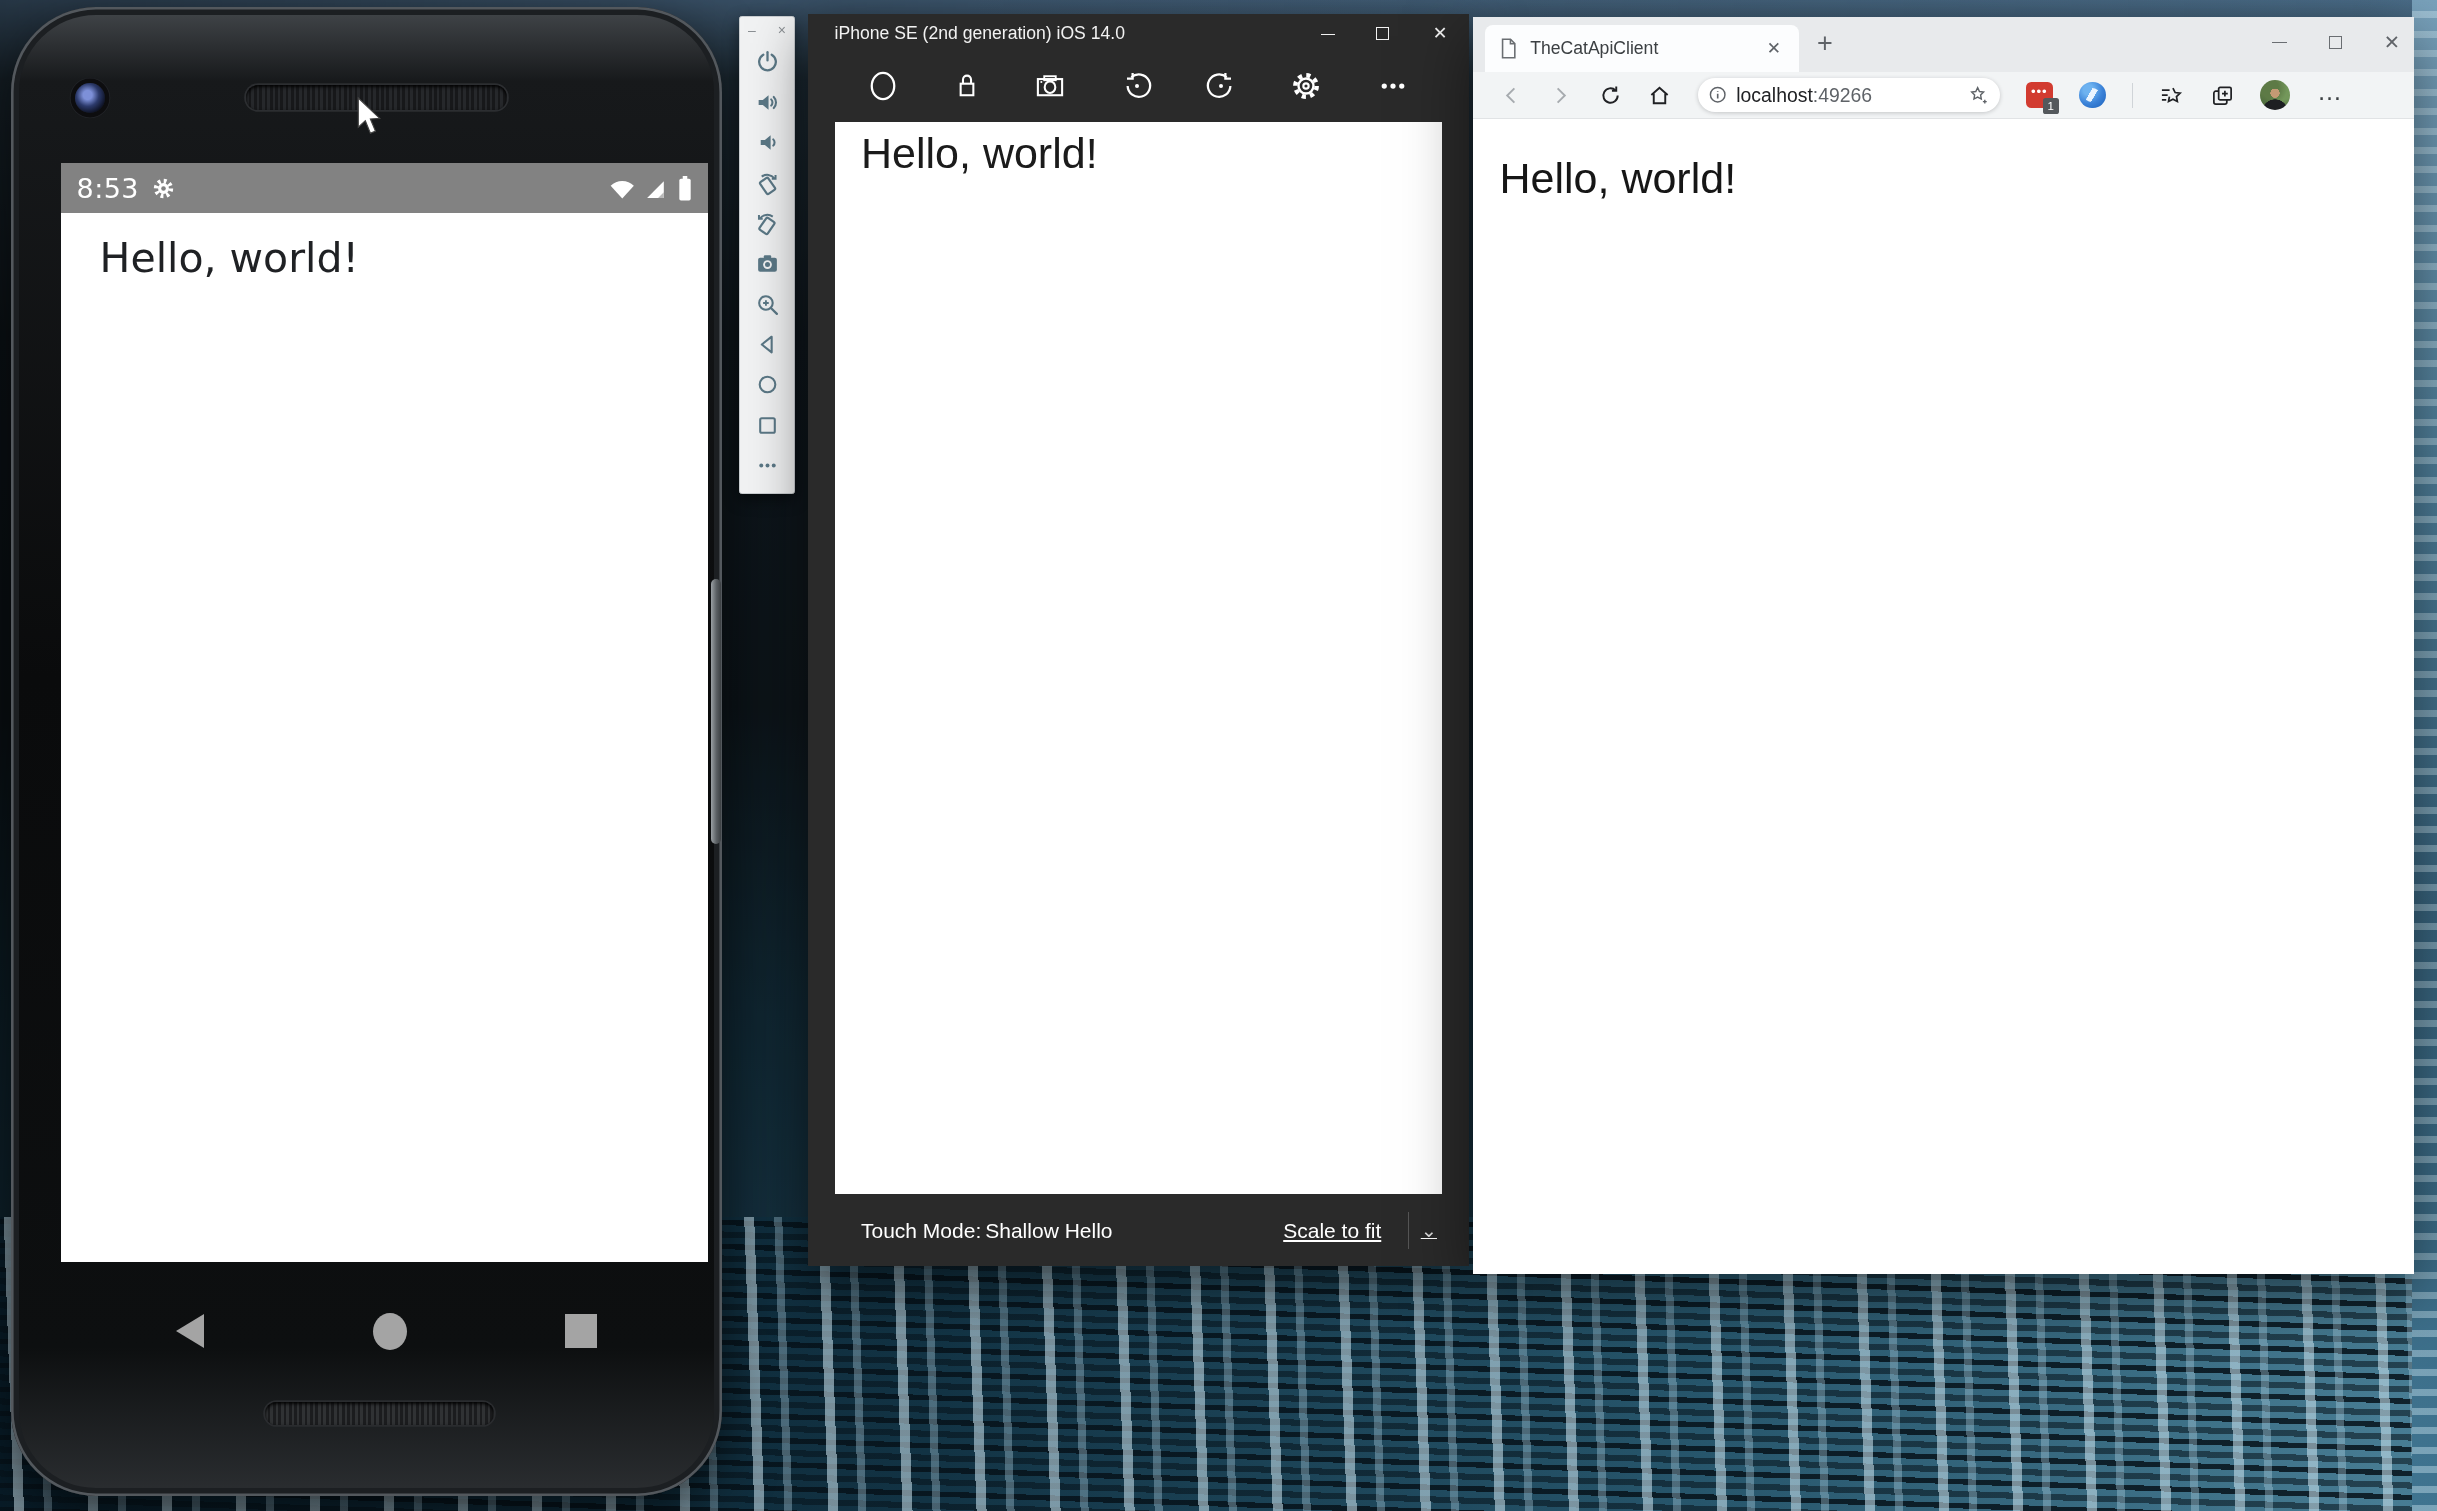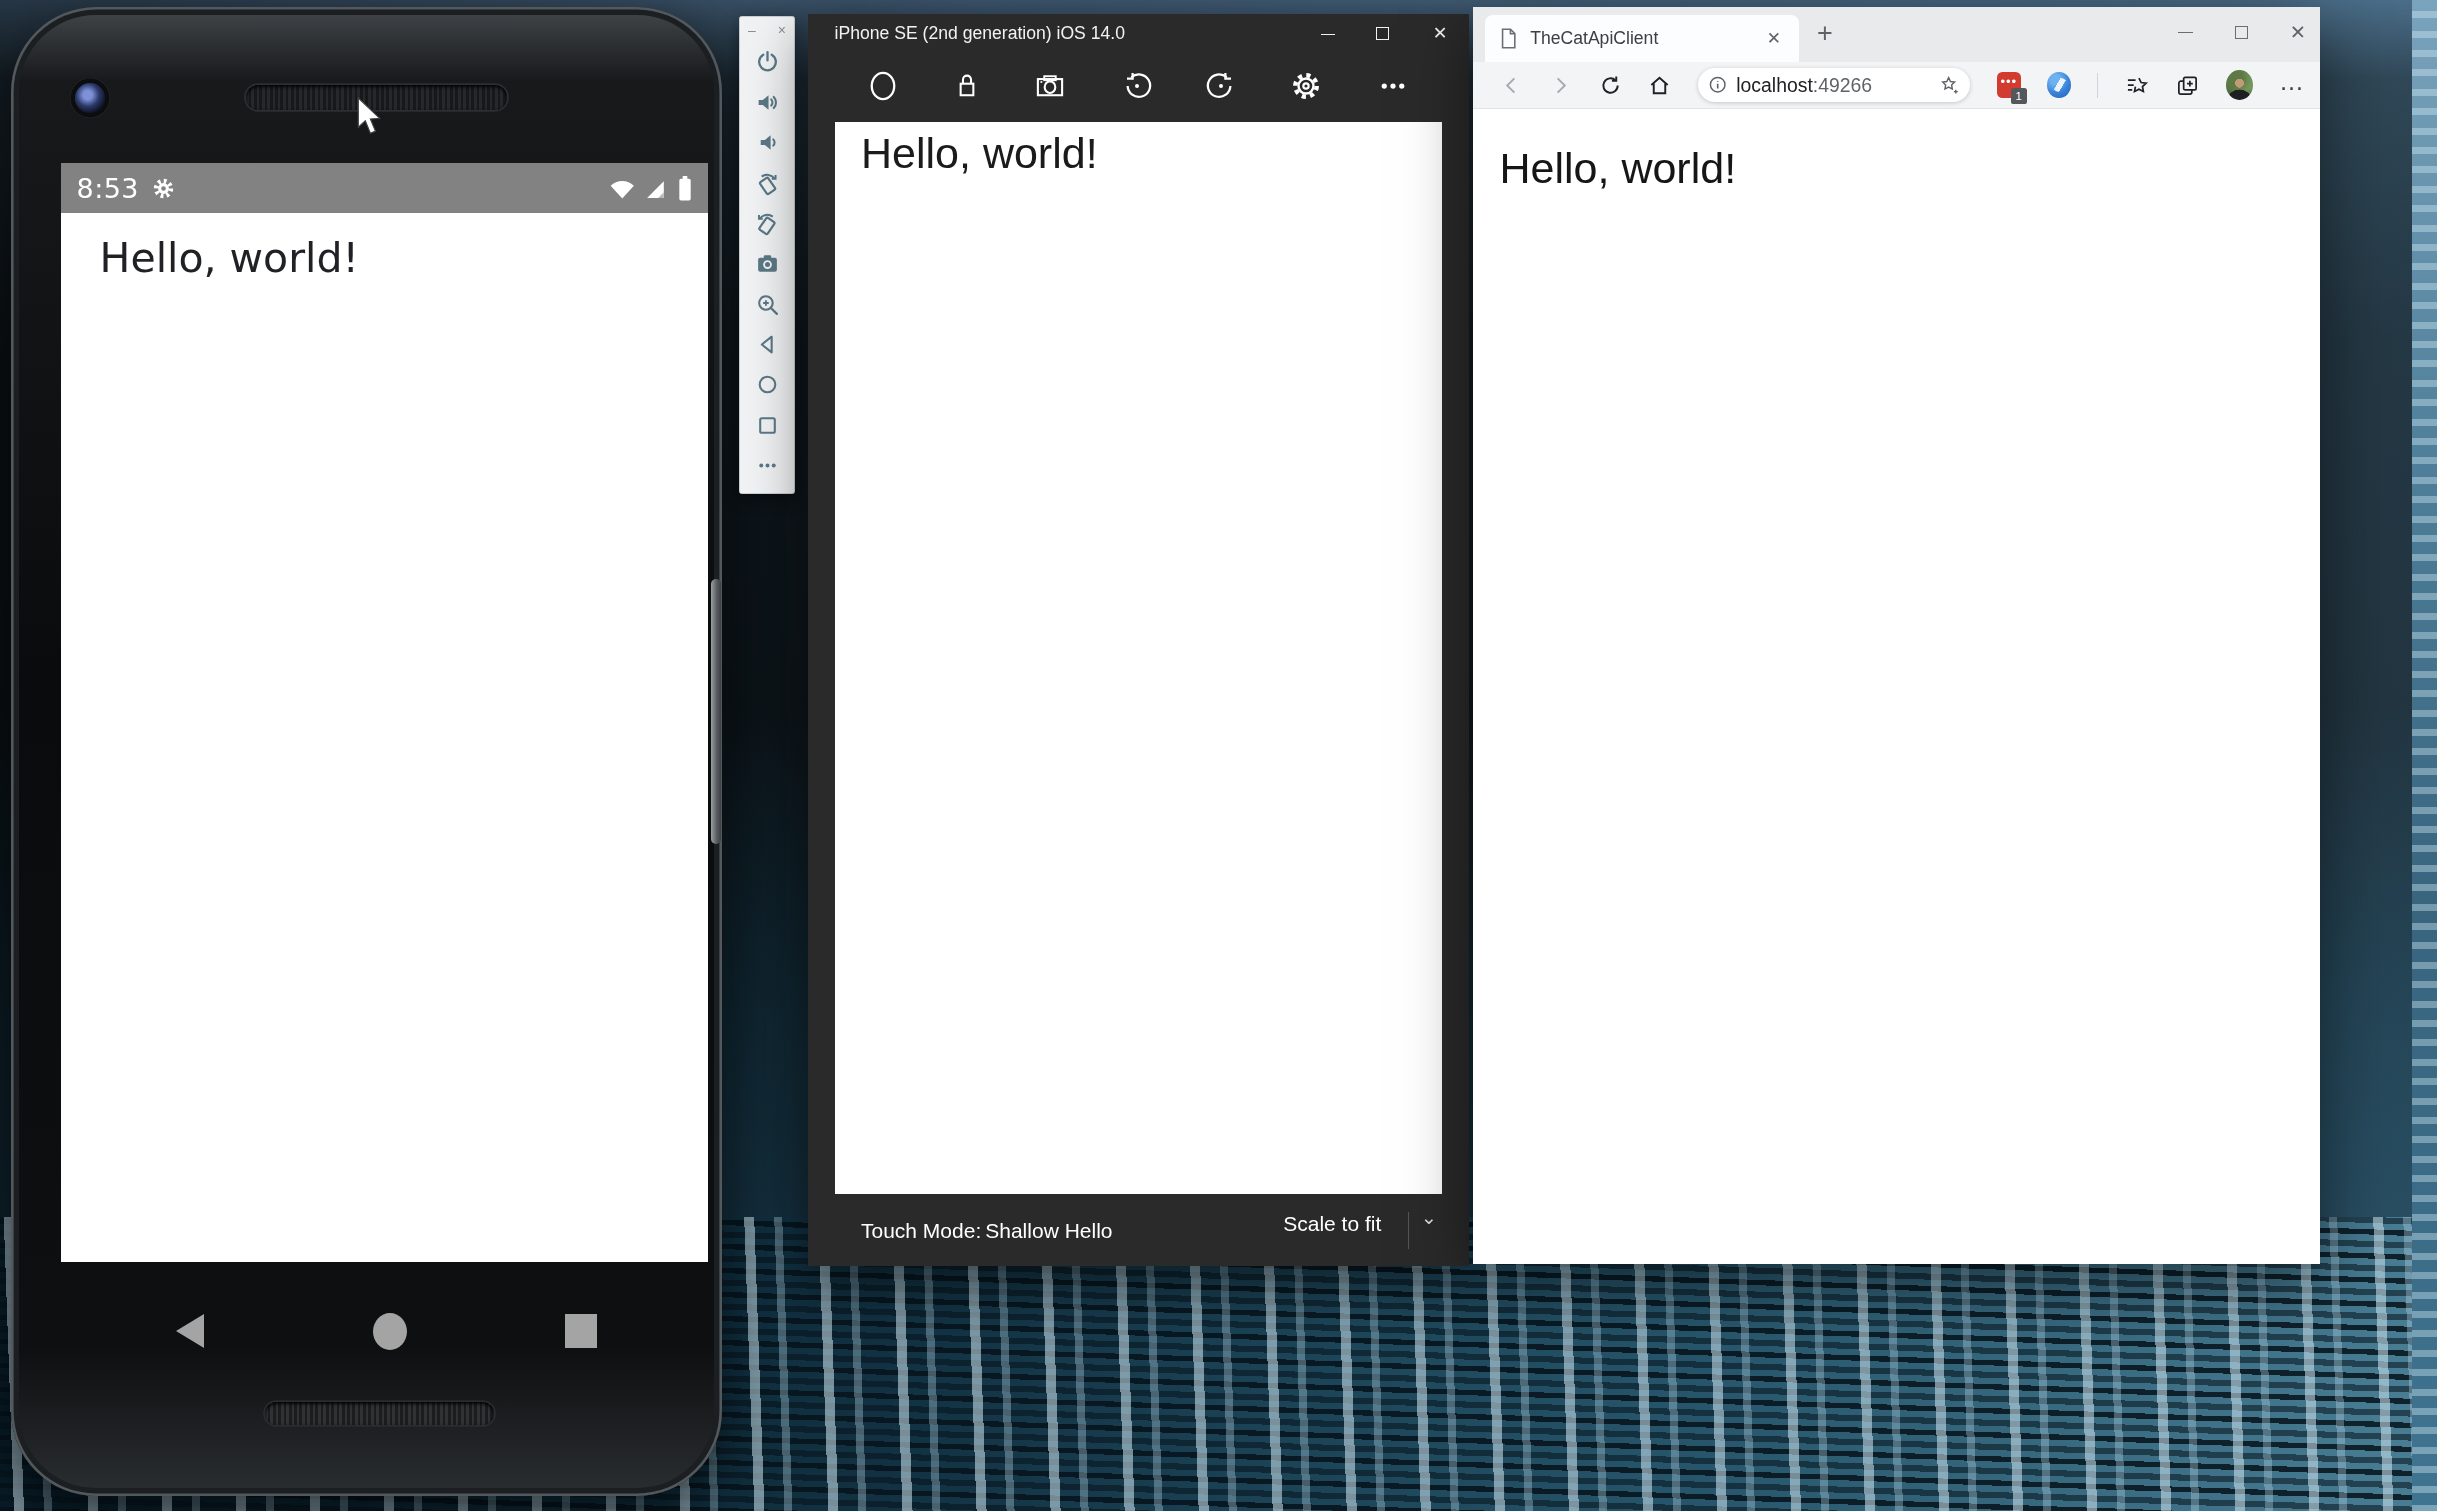--- a/index.html
+++ b/index.html
@@ -108,27 +108,27 @@
   .sim-carrier { font-size:23px; color:#111; margin-right:7px; }
   .sim-time { position:absolute; left:50%; transform:translateX(-50%); font-size:24px; color:#111; font-weight:500; padding-top:1.8px; }
   .sim-batt { position:absolute; right:12.3px; top:10.6px; }
   .sim-hello { margin:7px 0 0 26.5px; font-size:43px; color:#1b1b1b; }
   .sim-footer {
     position:absolute; left:0; bottom:0; width:100%; height:71px; color:#fff;
     display:flex; align-items:center; padding:0 32px 0 53px; font-size:21px;
   }
   .sim-footer .tm-label { font-weight:normal; margin-right:4px; }
   .sim-footer .spacer { flex:1; }
-  .scale-select { display:flex; gap:12.3px; cursor:pointer; }
+  .scale-select { display:flex; align-items:center; gap:12.3px; cursor:pointer;text-decoration:underline; }
   .scale-divider { width:0.9px; height:37px; background:#555; margin-left:14px; }
   .scale-chevron { font-size:19.4px; color:#ddd; line-height:0.6; }
 
   
   .browser {
-    position:absolute; left:1473px; top:7px; width:847px; height:1256px; z-index:1;
+    position:absolute; left:1473px; top:17px; width:941px; height:1256px; z-index:1;
     background:#fff; box-shadow:0 19.4px 62px rgba(0,0,0,.5);
   }
   .tabbar { height:55px; background:#e8eaec; position:relative; }
   .tab {
     position:absolute; left:11.5px; top:8px; width:314px; height:47px; background:#fcfdfe;
     border-radius:8px 8px 0 0; display:flex; align-items:center; padding:0 14px; gap:12.3px; cursor:pointer;
   }
   .tab-title { flex:1; font-size:17.6px; color:#3c4043; white-space:nowrap; overflow:hidden; }
   .tab-close { font-size:17px; color:#5f6368; cursor:pointer; padding:1.8px 3.5px; }
   .newtab { position:absolute; left:344px; top:10.6px; font-size:27px; color:#5f6368; cursor:pointer; font-weight:300; }

